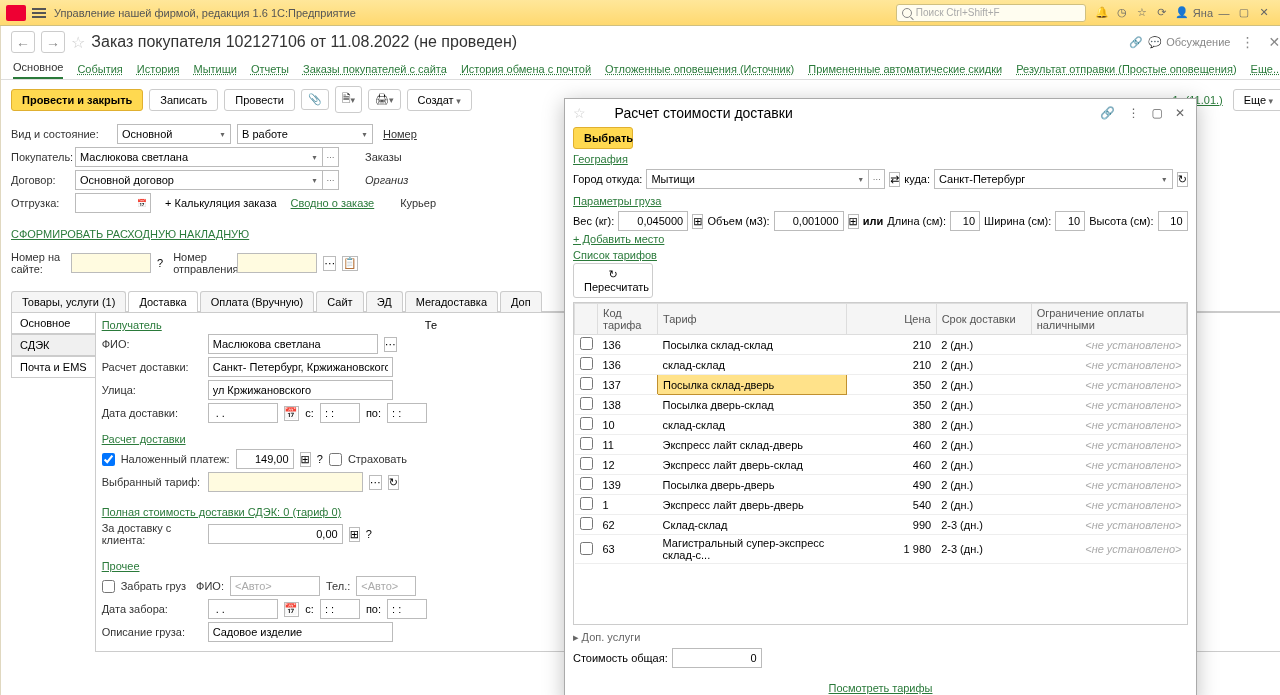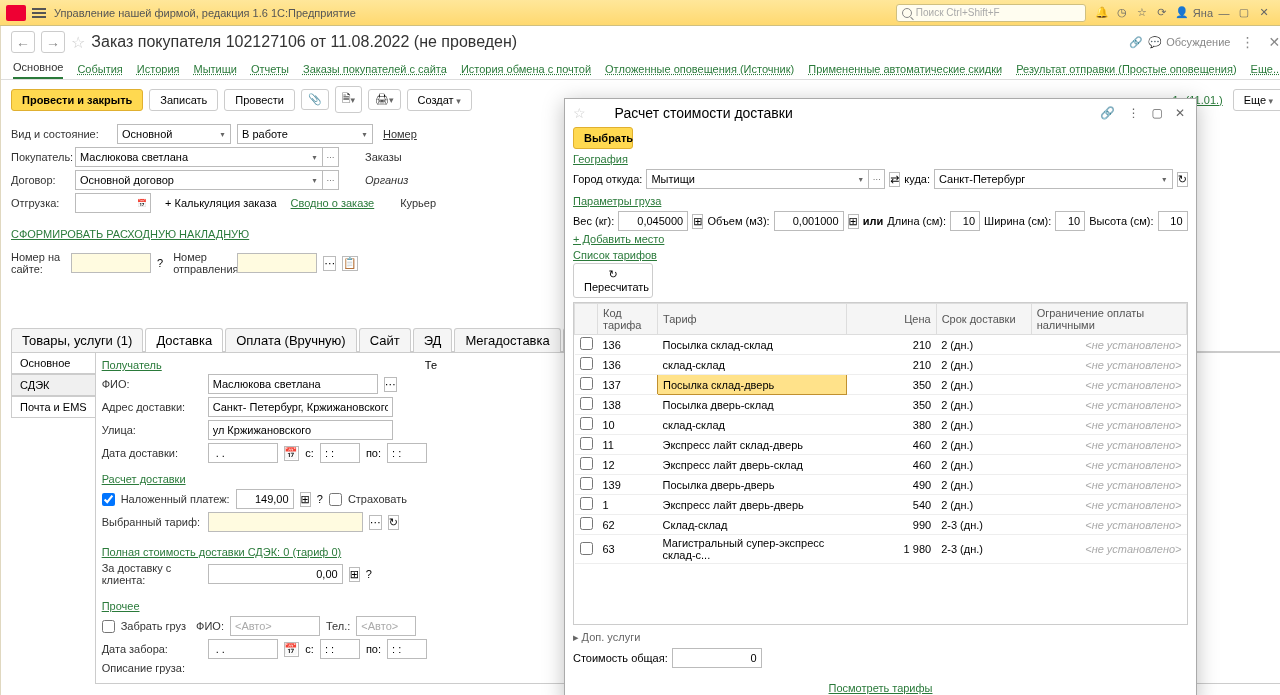--- a/index.html
+++ b/index.html
@@ -46,21 +46,21 @@
 .row { display: flex; align-items: center; margin: 3px 0; gap: 6px; }
 .row label { width: 58px; color: #333; flex-shrink:0; }
 .row label.w2 { width: 100px; }
 .inp { border: 1px solid #bbb; height: 20px; padding: 2px 4px; background: #fff; font-size: 11px; }
 .combo { display:flex; }
 .combo .inp { border-right:none; }
 .combo .cb { width:16px; height:20px; border:1px solid #bbb; border-left:none; display:flex; align-items:center; justify-content:center; font-size:8px; color:#666; cursor:pointer; }
 .link { color: #2a7a3a; text-decoration: underline; cursor: pointer; }
 
 .subtabs { display: flex; border-bottom: 1px solid #ccc; margin-top: 6px; margin-left:10px; margin-right:10px;}
-.subtab { padding: 4px 10px; border: 1px solid #ccc; border-bottom: none; background: #f5f5f5; margin-right: 2px; cursor: pointer; font-size:13px; border-radius: 3px 3px 0 0; position:relative; top:1px;margin-top:37px; }
+.subtab { padding: 4px 10px; border: 1px solid #ccc; border-bottom: none; background: #f5f5f5; margin-right: 2px; cursor: pointer; font-size:11px; border-radius: 3px 3px 0 0; position:relative; top:1px; }
 .subtab.active { background: #fff; }
 
 .vtabs-wrap { display: flex; margin: 0 10px; }
 .vtabs { display: flex; flex-direction: column; margin-top: 0; }
 .vtab { padding: 4px 8px; border: 1px solid #ccc; border-right: none; font-size: 11px; cursor: pointer; background:#fff; }
 .vtab.active { background: #f0f0f0; }
 .vpanel { flex: 1; border: 1px solid #ccc; padding: 6px; min-height: 320px; }
 
 .group-hdr { color: #2a7a3a; font-size: 11px; margin: 4px 0; text-decoration: underline; }
 
@@ -283,21 +283,21 @@
         </div>
       <div class="vpanel">
         <span class="group-hdr">Получатель</span>
         <span style="margin-left:260px">Те</span>
         <div class="row">
             <label class="w2">ФИО:</label>
             <input class="inp" style="width: 170px;" value="Маслюкова светлана">
             <span class="cb" style="border:1px solid #bbb;">⋯</span>
           </div>
         <div class="row">
-            <label class="w2">Адрес доставки:</label>
+            <label class="w2">Расчет доставки:</label>
             <input class="inp" style="width: 185px;" value="Санкт- Петербург, Кржижановского 3/2, 13">
           </div>
         <div class="row">
             <label class="w2">Улица:</label>
             <input class="inp" style="width: 185px;" value="ул Кржижановского">
           </div>
         <div class="row">
             <label class="w2">Дата доставки:</label>
           <input class="inp" style="width: 70px;" value=" . .">
             <span class="cb" style="border:1px solid #bbb;">📅</span>
@@ -342,20 +342,21 @@
             <label class="w2">Дата забора:</label>
           <input class="inp" style="width: 70px;" value=" . .">
             <span class="cb" style="border:1px solid #bbb;">📅</span>
           <span>с:</span>
             <input class="inp" style="width: 40px;" value=": :">
           <span>по:</span>
             <input class="inp" style="width: 40px;" value=": :">
         </div>
         <div class="row">
             <label class="w2">Описание груза:</label>
+          <input class="inp" style="width: 185px;" value="Садовое изделие">
         </div>
       </div>
     </div>
 
     <div class="modal">
       <div class="modal-hdr">
         <span class="star">☆</span>
         <span class="mtitle">Расчет стоимости доставки</span>
         <span class="mic">🔗</span>
         <span class="mic">⋮</span>

